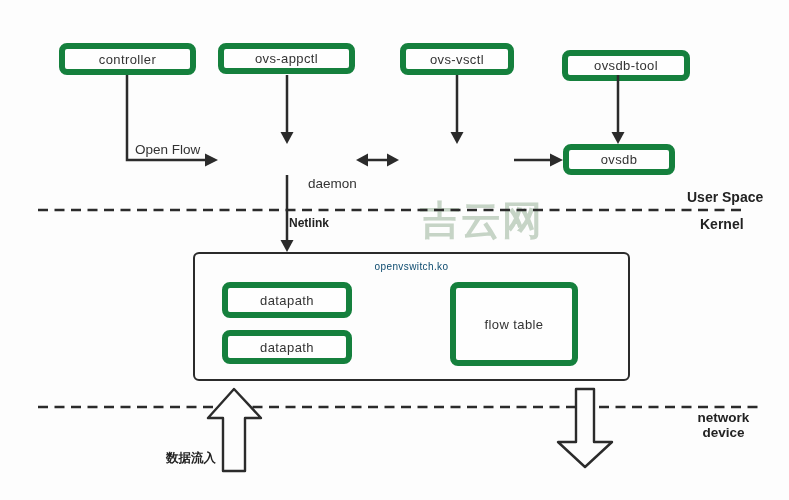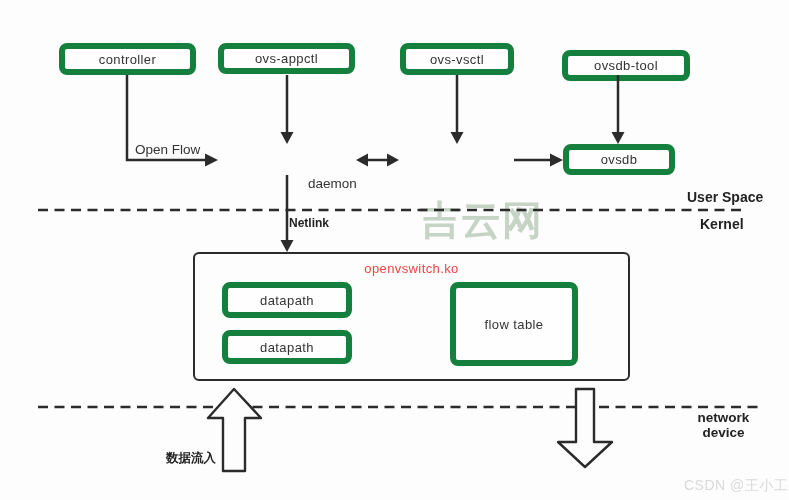--- a/index.html
+++ b/index.html
@@ -17,21 +17,21 @@
     font-size:13px; color:#333; letter-spacing:0.4px; white-space:nowrap;
   }
   
   .module {
     position:absolute; box-sizing:border-box;
     border:2px solid #2b2b2b; border-radius:6px;
     background:transparent; z-index:2;
   }
   .module-title {
     position:absolute; left:0; right:0; top:7px;
-    text-align:center; font-size:13px; color:#ef4444; letter-spacing:0.4px;
+    text-align:center; font-size:10px; color:#0c4a6e; letter-spacing:0.4px;
   }
   svg.connectors { position:absolute; left:0; top:0; z-index:4; pointer-events:none; }
   .lbl { position:absolute; color:#333; z-index:5; white-space:nowrap; }
   .lbl.bold { font-weight:bold; color:#222; }
   .wm-center {
     position:absolute; z-index:1; font-size:40px; font-weight:bold;
     color:#c6d4c6; letter-spacing:1px; white-space:nowrap;
   }
   .wm-credit {
     position:absolute; z-index:5; font-size:14px;
@@ -97,14 +97,13 @@
   <div class="lbl" style="left:308px; top:176px; font-size:13.5px;">daemon</div>
   <div class="lbl bold" style="left:289px; top:216px; font-size:12px;">Netlink</div>
   <div class="lbl bold" style="left:687px; top:189px; font-size:14px;">User Space</div>
   <div class="lbl bold" style="left:700px; top:216px; font-size:14px;">Kernel</div>
   <div class="lbl bold" style="left:690px; top:410px; width:67px; text-align:center; font-size:13.5px; line-height:15px;">
     <div>network</div>
     <div>device</div>
   </div>
   <div class="lbl bold" style="left:166px; top:450px; font-size:12.5px;">数据流入</div>
 
-  <div class="wm-credit" style="left:684px; top:477px;">CSDN @王小工</div>
 </div>
 
 </body></html>

